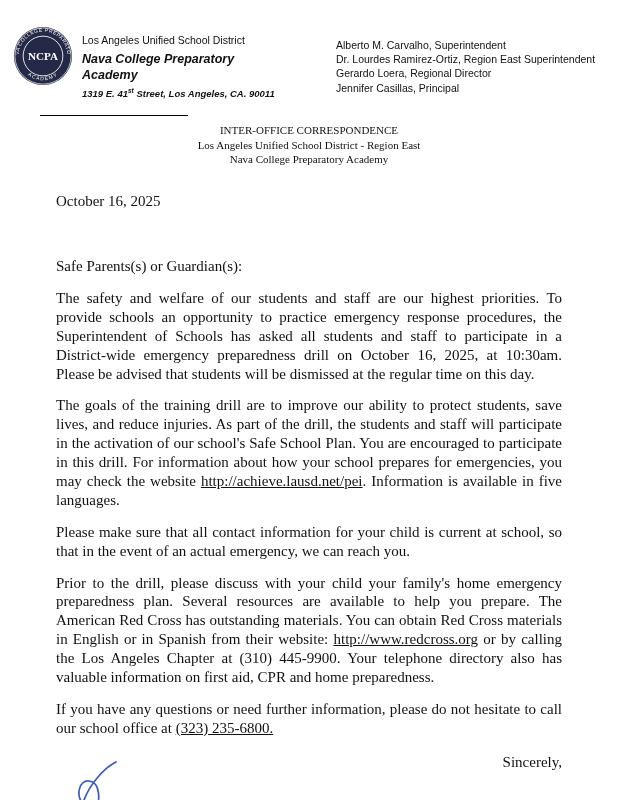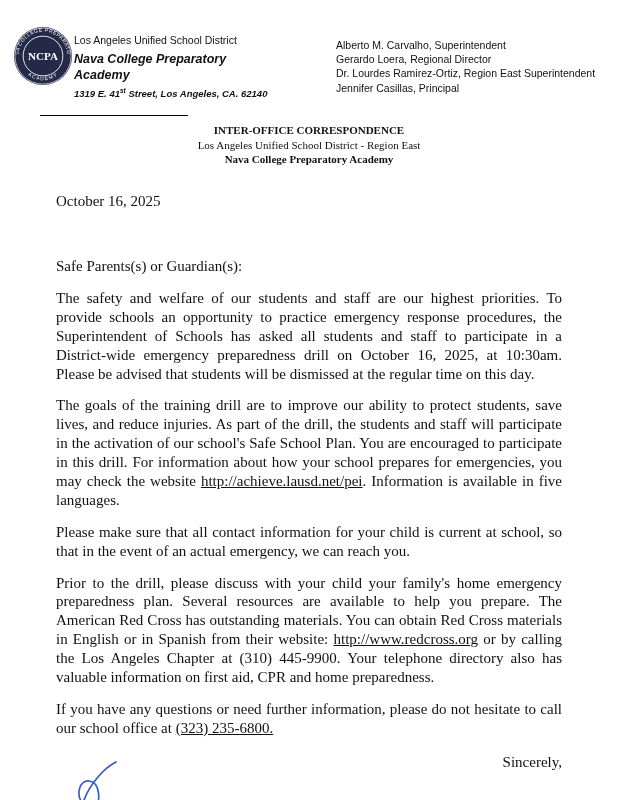--- a/index.html
+++ b/index.html
@@ -3,30 +3,30 @@
 <meta charset="utf-8">
 <style>
   html,body{margin:0;padding:0;}
   .page{
     width:618px;height:800px;background:#ffffff;position:relative;
     font-family:"Liberation Serif", serif;color:#111;box-sizing:border-box;
     overflow:hidden;
   }
   .header{display:flex;align-items:flex-start;padding:22px 20px 0 12px;}
   .seal{width:62px;height:64px;flex:none;margin-top:2px;}
-  .school-block{width:215px;font-family:"Liberation Sans",sans-serif;padding-top:12px;}
+  .school-block{margin-left:8px;width:215px;font-family:"Liberation Sans",sans-serif;padding-top:12px;}
   .district{font-size:10.5px;line-height:1.3;}
   .school-name{font-size:12.5px;font-weight:bold;font-style:italic;line-height:1.3;margin-top:3px;width:170px;}
   .address{font-size:9.5px;font-weight:bold;font-style:italic;margin-top:4px;}
   .address sup{font-size:6.5px;}
   .addr-clip{height:4px;overflow:hidden;font-size:9px;color:#7a86b8;font-style:italic;}
   .officials{margin-left:auto;font-family:"Liberation Sans",sans-serif;font-size:10.5px;line-height:1.35;padding-top:16px;width:262px;}
   .header-rule{width:148px;border:none;border-top:1.3px solid #000;margin:12px 0 0 40px;}
   .title-block{text-align:center;font-size:11px;margin-top:7px;line-height:1.3;}
-  .t-bold{font-weight:bold;}
+  .t-bold{font-weight:normal;}
   .body{padding:0 56px;font-size:15px;line-height:1.26;text-align:justify;}
   .date{margin-top:26px;text-align:left;}
   .salutation{margin-top:46px;text-align:left;}
   .body p{margin:13px 0 0 0;}
   .doc-link{color:#111;text-decoration:underline;}
   .phone-underline{text-decoration:underline;}
   .closing{margin-top:15px;text-align:right;}
   .signature-wrap{height:52px;position:relative;}
   .signature-svg{position:absolute;left:-4px;top:-16px;}
   .signer{text-align:left;margin-top:0;}
@@ -51,28 +51,28 @@
       </text>
       <text font-size="5.1" fill="#ffffff" font-family="Liberation Sans, sans-serif" letter-spacing="1.2">
         <textPath href="#arcBottom" startOffset="50%" text-anchor="middle">ACADEMY</textPath>
       </text>
       <text x="32" y="37" text-anchor="middle" font-size="11.5" font-weight="bold" fill="#ffffff" font-family="Liberation Serif, serif">NCPA</text>
     </svg>
 
     <div class="school-block">
       <div class="district">Los Angeles Unified School District</div>
       <div class="school-name">Nava College Preparatory Academy</div>
-      <div class="address"><span>1319 E. 41</span><sup>st</sup><span> Street, Los Angeles, CA. 62140</span></div>
+      <div class="address"><span>1319 E. 41</span><sup>st</sup><span> Street, Los Angeles, CA. 90011</span></div>
       <div class="addr-clip">…</div>
     </div>
 
     <div class="officials">
       <div>Alberto M. Carvalho, Superintendent</div>
+      <div>Dr. Lourdes Ramirez-Ortiz, Region East Superintendent</div>
       <div>Gerardo Loera, Regional Director</div>
-      <div>Dr. Lourdes Ramirez-Ortiz, Region East Superintendent</div>
       <div>Jennifer Casillas, Principal</div>
     </div>
   </div>
 
   <hr class="header-rule">
 
   <div class="title-block">
     <div class="t-bold">INTER-OFFICE CORRESPONDENCE</div>
     <div>Los Angeles Unified School District - Region East</div>
     <div class="t-bold">Nava College Preparatory Academy</div>

